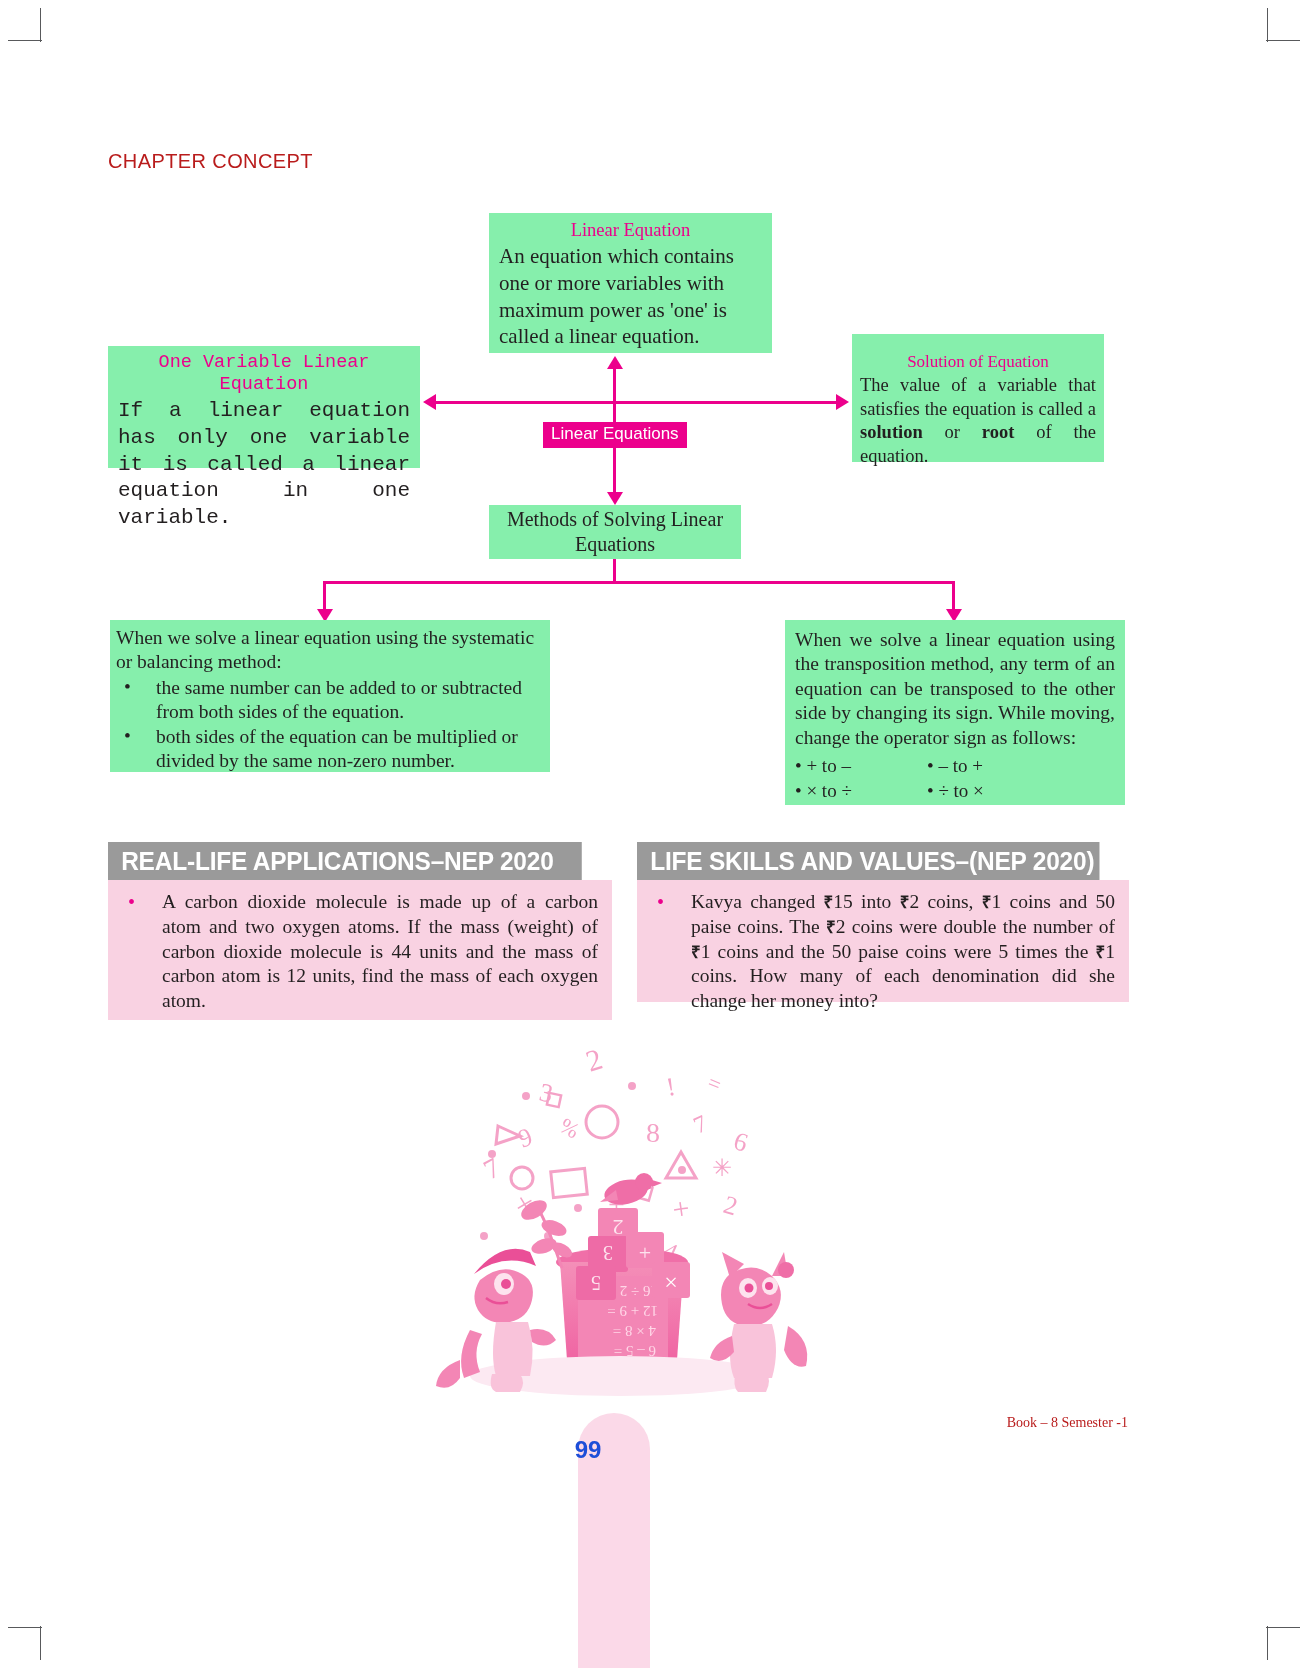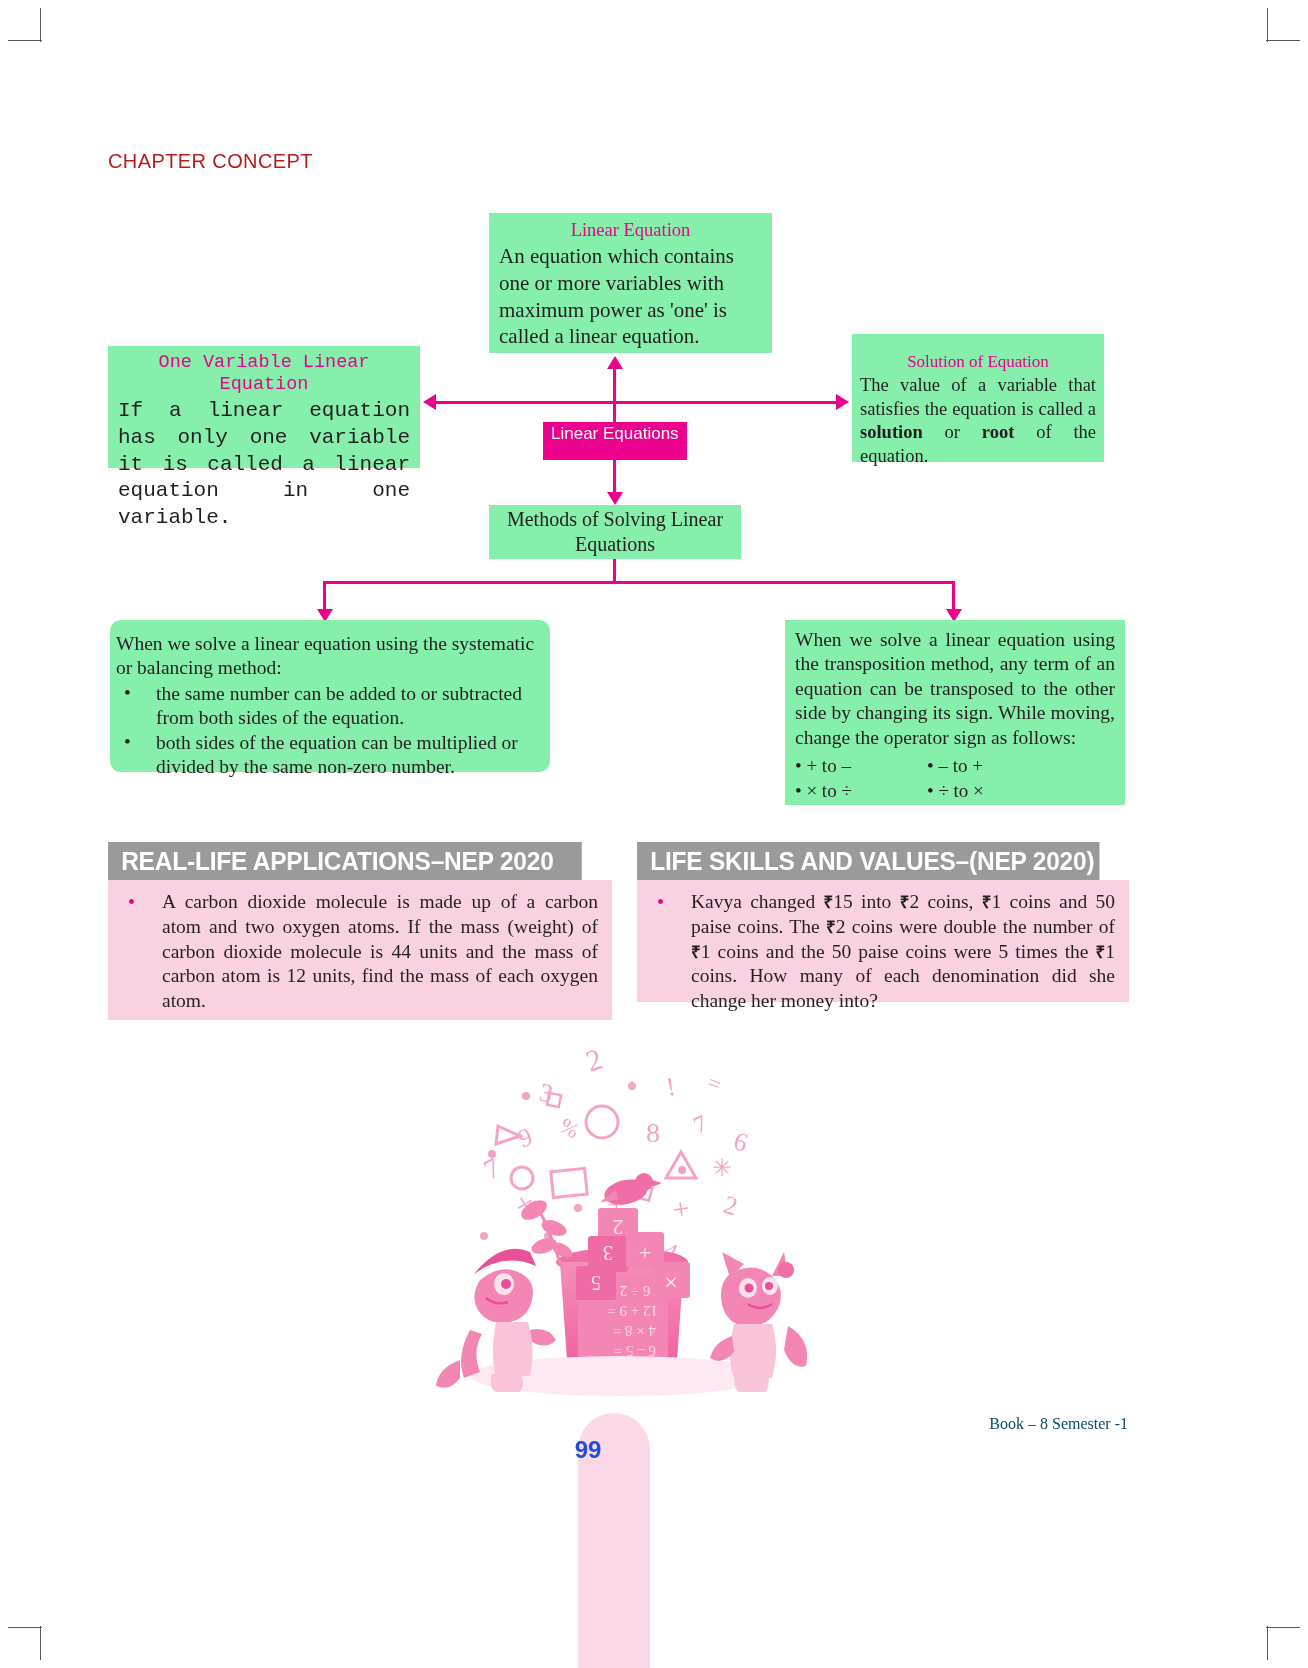--- a/index.html
+++ b/index.html
@@ -44,38 +44,38 @@
   #box-linear-equation { left: 489px; top: 213px; width: 283px; height: 140px; }
   #box-one-variable   { left: 108px; top: 346px; width: 312px; height: 122px; font-family: Liberation Mono, monospace; }
   #box-solution       { left: 852px; top: 334px; width: 252px; height: 128px;
                         font-size: 18.5px; padding: 18px 8px 6px 8px; }
   #box-solution .gtitle { font-size: 17px; }
   #box-methods        { left: 489px; top: 505px; width: 252px; height: 54px;
                         display:flex; align-items:center; justify-content:center;
                         text-align:center; font-size: 20px; padding: 4px 8px; }
 
   #box-balancing { left: 110px; top: 620px; width: 440px; height: 152px;
-                   font-size: 19.5px; line-height: 1.23; padding: 12px 8px 8px 6px; border-radius: 11px; }
+                   font-size: 19.5px; line-height: 1.23; padding: 6px 8px 8px 6px; }
   #box-transposition { left: 785px; top: 620px; width: 340px; height: 185px;
                    font-size: 19.5px; line-height: 1.25; padding: 8px 10px 6px 10px; }
 
   .blist { list-style: none; margin: 2px 0 0 0; padding: 0; }
   .blist li { position: relative; padding-left: 40px; margin-bottom: 1px; }
   .blist li .bdot { position: absolute; left: 8px; top: -1px; }
 
   .oplist { margin-top: 4px; display: grid; grid-template-columns: 132px 1fr;
             row-gap: 1px; font-size: 19px; }
   .oplist span { white-space: nowrap; }
 
   
   #label-linear-equations {
     position: absolute; left: 543px; top: 422px;
     background: #ec008c; color: #ffffff;
     font-family: "Liberation Sans", sans-serif;
-    font-size: 17px; padding: 3px 8px 16px 8px; line-height: 1.1;
+    font-size: 17px; padding: 3px 8px 4px 8px; line-height: 1.1;
   }
 
   
   .ln { position: absolute; background: #ec008c; }
   .arrow-head { position: absolute; width: 0; height: 0; }
   .ah-left   { border-top: 8px solid transparent; border-bottom: 8px solid transparent; border-right: 13px solid #ec008c; }
   .ah-right  { border-top: 8px solid transparent; border-bottom: 8px solid transparent; border-left: 13px solid #ec008c; }
   .ah-up     { border-left: 8px solid transparent; border-right: 8px solid transparent; border-bottom: 13px solid #ec008c; }
   .ah-down   { border-left: 8px solid transparent; border-right: 8px solid transparent; border-top: 13px solid #ec008c; }
 
@@ -108,21 +108,21 @@
     position: absolute; left: 578px; top: 1413px; width: 72px; height: 255px;
     background: #fbd9e8; border-radius: 36px 36px 0 0;
   }
   #page-number {
     position: absolute; left: 552px; top: 1436px; width: 72px;
     text-align: center; font-family: "Liberation Sans", sans-serif;
     font-weight: bold; font-size: 24px; color: #1d4ed8;
   }
   #footer-book {
     position: absolute; right: 180px; top: 1415px;
-    font-size: 16px; color: #0c4a6e; white-space: nowrap;
+    font-size: 14px; color: #b91c1c; white-space: nowrap;
   }
 
   
   #illustration { position: absolute; left: 430px; top: 1030px; width: 380px; height: 370px; }
 </style>
 </head>
 <body>
 
 <div class="page">
 

